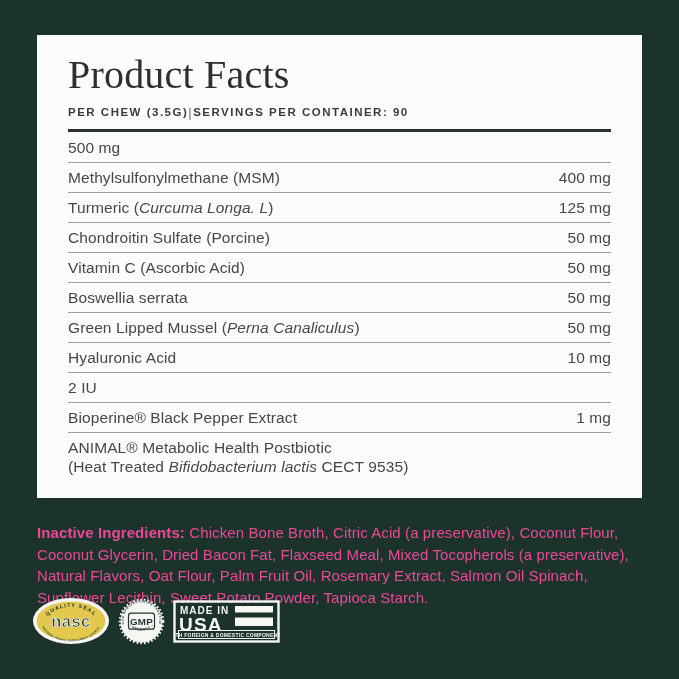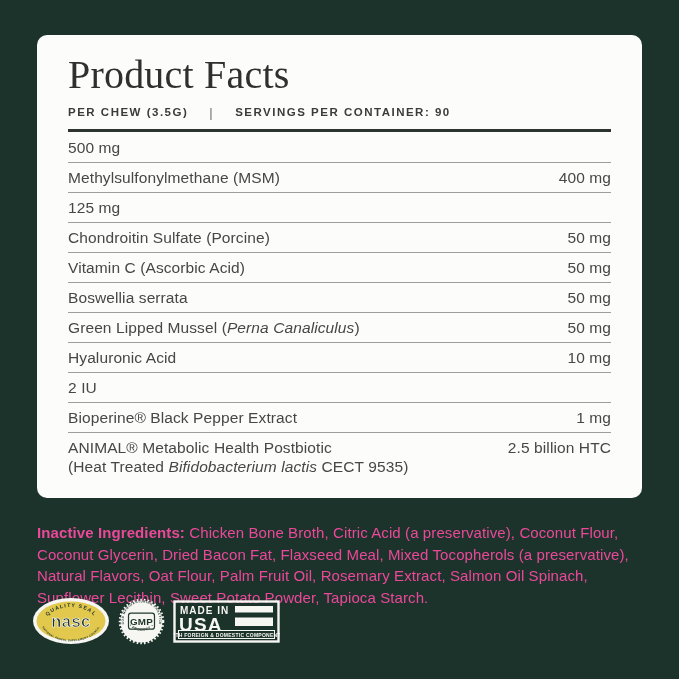--- a/index.html
+++ b/index.html
@@ -8,34 +8,34 @@
     background:#1C332C;
     overflow:hidden;
     font-family:"Liberation Sans",sans-serif;
     position:relative;
   }
   .card{
     position:absolute;left:37px;top:35px;
     width:605px;height:463px;
     box-sizing:border-box;
     background:#FCFCFA;
-    border-radius:10px;
+    border-radius:0;
     padding:20px 31px 0 31px;
   }
   .title{
     font-family:"Liberation Serif",serif;
     font-size:40px;font-weight:400;
     color:#2F2F2F;
     line-height:1.02;
     letter-spacing:0.2px;
     margin:0;
   }
   .serving-line{
     margin-top:9px;
-    display:flex;align-items:center;gap:21px;
+    display:flex;align-items:center;gap:0;
     font-size:11.5px;font-weight:700;
     letter-spacing:1.5px;color:#3B3B3B;
     text-transform:uppercase;
   }
   .serving-sep{font-weight:400;color:#6f6f6f;font-size:13px;}
   .thick-rule{
     margin-top:9px;height:3px;background:#2D332D;border:none;
   }
   .table{margin-top:1px;}
   .irow{
@@ -77,20 +77,23 @@
       <div class="irow">
         <div class="ival">500 mg</div>
       </div>
       <div class="irow">
         <div class="iname">
           <div class="iline"><span>Methylsulfonylmethane (MSM)</span></div>
         </div>
         <div class="ival">400 mg</div>
       </div>
       <div class="irow">
+        <div class="iname">
+          <div class="iline"><span>Turmeric (</span><em>Curcuma Longa. L</em><span>)</span></div>
+        </div>
         <div class="ival">125 mg</div>
       </div>
       <div class="irow">
         <div class="iname">
           <div class="iline"><span>Chondroitin Sulfate (Porcine)</span></div>
         </div>
         <div class="ival">50 mg</div>
       </div>
       <div class="irow">
         <div class="iname">
@@ -123,21 +126,20 @@
         <div class="iname">
           <div class="iline"><span>Bioperine® Black Pepper Extract</span></div>
         </div>
         <div class="ival">1 mg</div>
       </div>
       <div class="irow">
         <div class="iname">
           <div class="iline"><span>ANIMAL® Metabolic Health Postbiotic</span></div>
           <div class="iline"><span>(Heat Treated </span><em>Bifidobacterium lactis</em><span> CECT 9535)</span></div>
         </div>
-        <div class="ival">2.5 billion HTC</div>
       </div>
     </div>
 </div>
 
 <p class="inactive"><b>Inactive Ingredients:</b> <span>Chicken Bone Broth, Citric Acid (a preservative), Coconut Flour, Coconut Glycerin, Dried Bacon Fat, Flaxseed Meal, Mixed Tocopherols (a preservative), Natural Flavors, Oat Flour, Palm Fruit Oil, Rosemary Extract, Salmon Oil Spinach, Sunflower Lecithin, Sweet Potato Powder, Tapioca Starch.</span></p>
 
 <div class="badges">
 
   <svg class="badge" width="78" height="48" viewBox="0 0 78 48">
     <defs>

